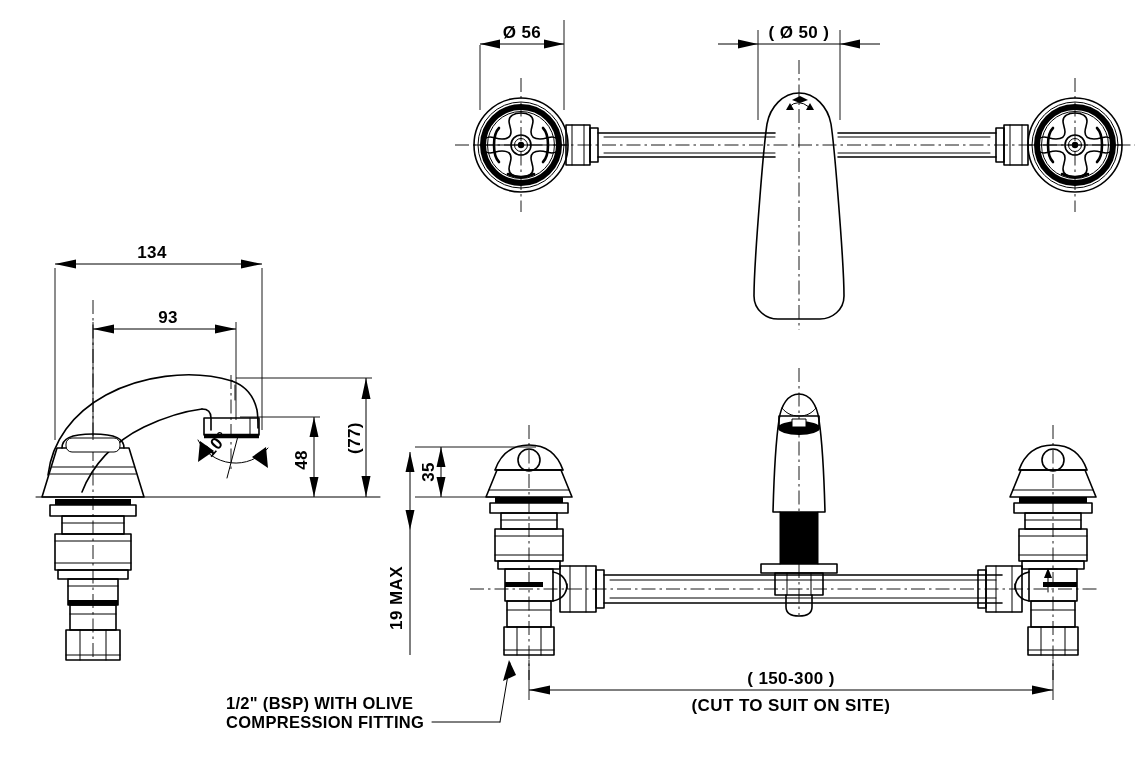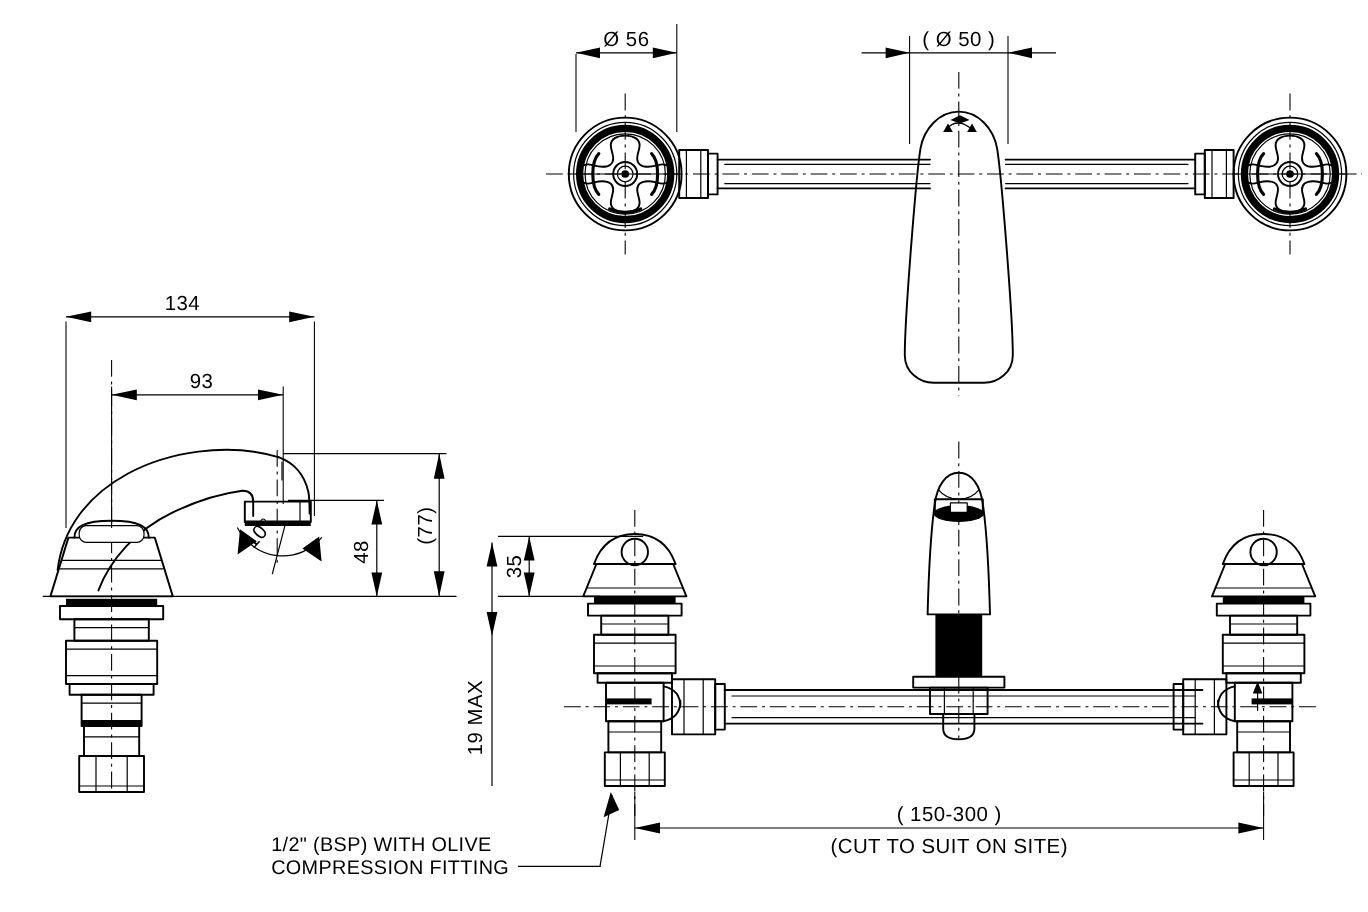--- a/index.html
+++ b/index.html
@@ -12,20 +12,21 @@
     width: 1140px;
     height: 760px;
     overflow: hidden;
     font-family: "Liberation Sans", sans-serif;
   }
   #drawing-root {
     position: relative;
     width: 1140px;
     height: 760px;
     background: #737373;
+    font-weight: bold;
   }
   svg#cad {
     display: block;
     width: 1140px;
     height: 760px;
     background: #ffffff;
   }
   
   .thin      { fill: none; stroke: #000000; stroke-width: 1;   stroke-linecap: round; stroke-linejoin: round; }
   .med       { fill: none; stroke: #000000; stroke-width: 1.6; stroke-linecap: round; stroke-linejoin: round; }

